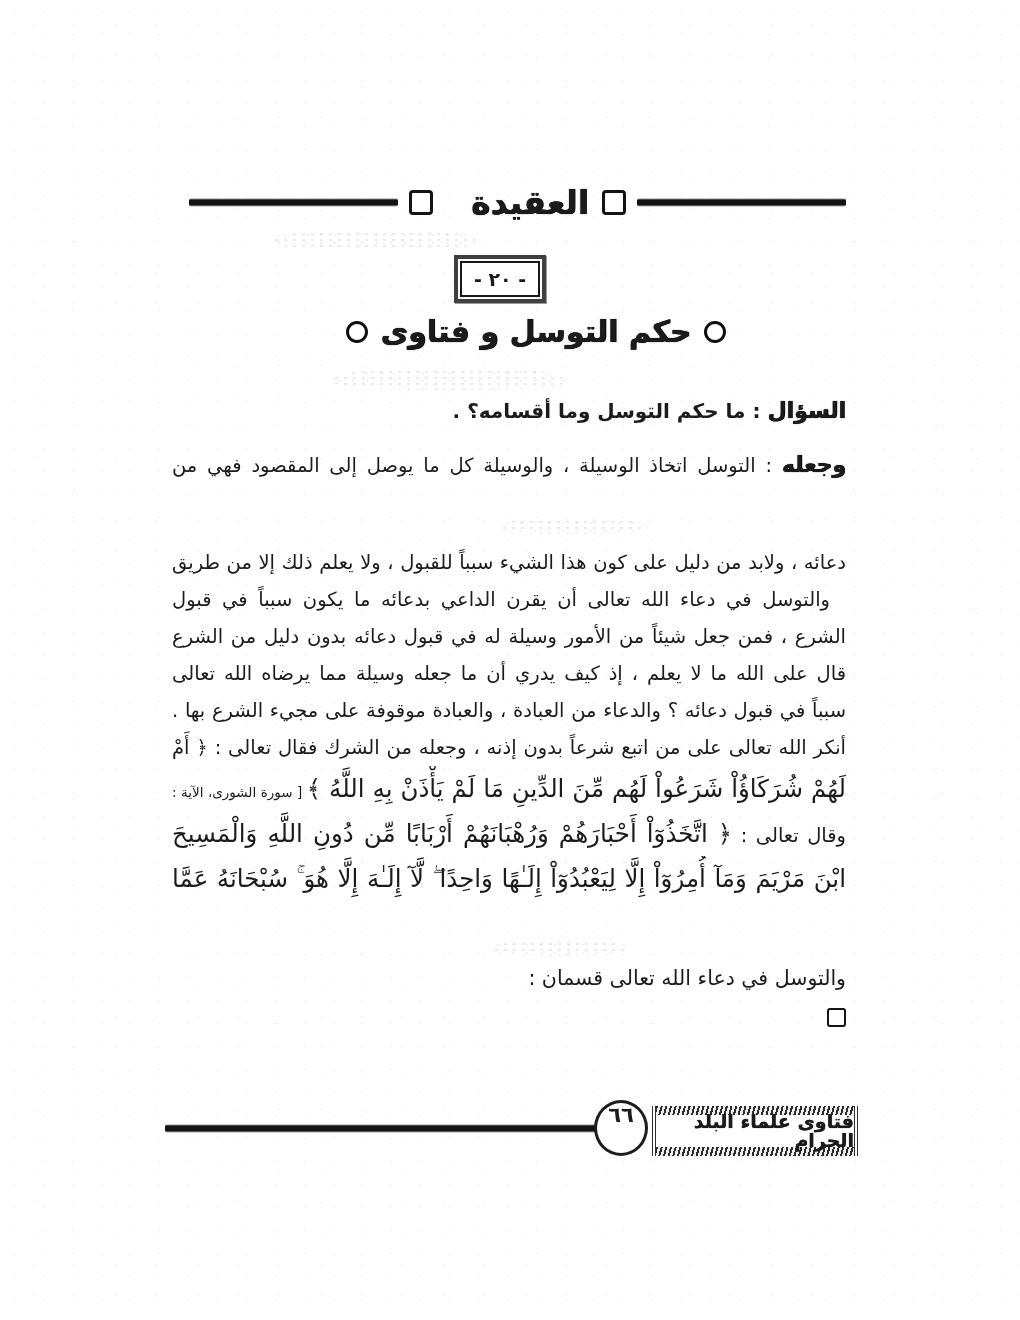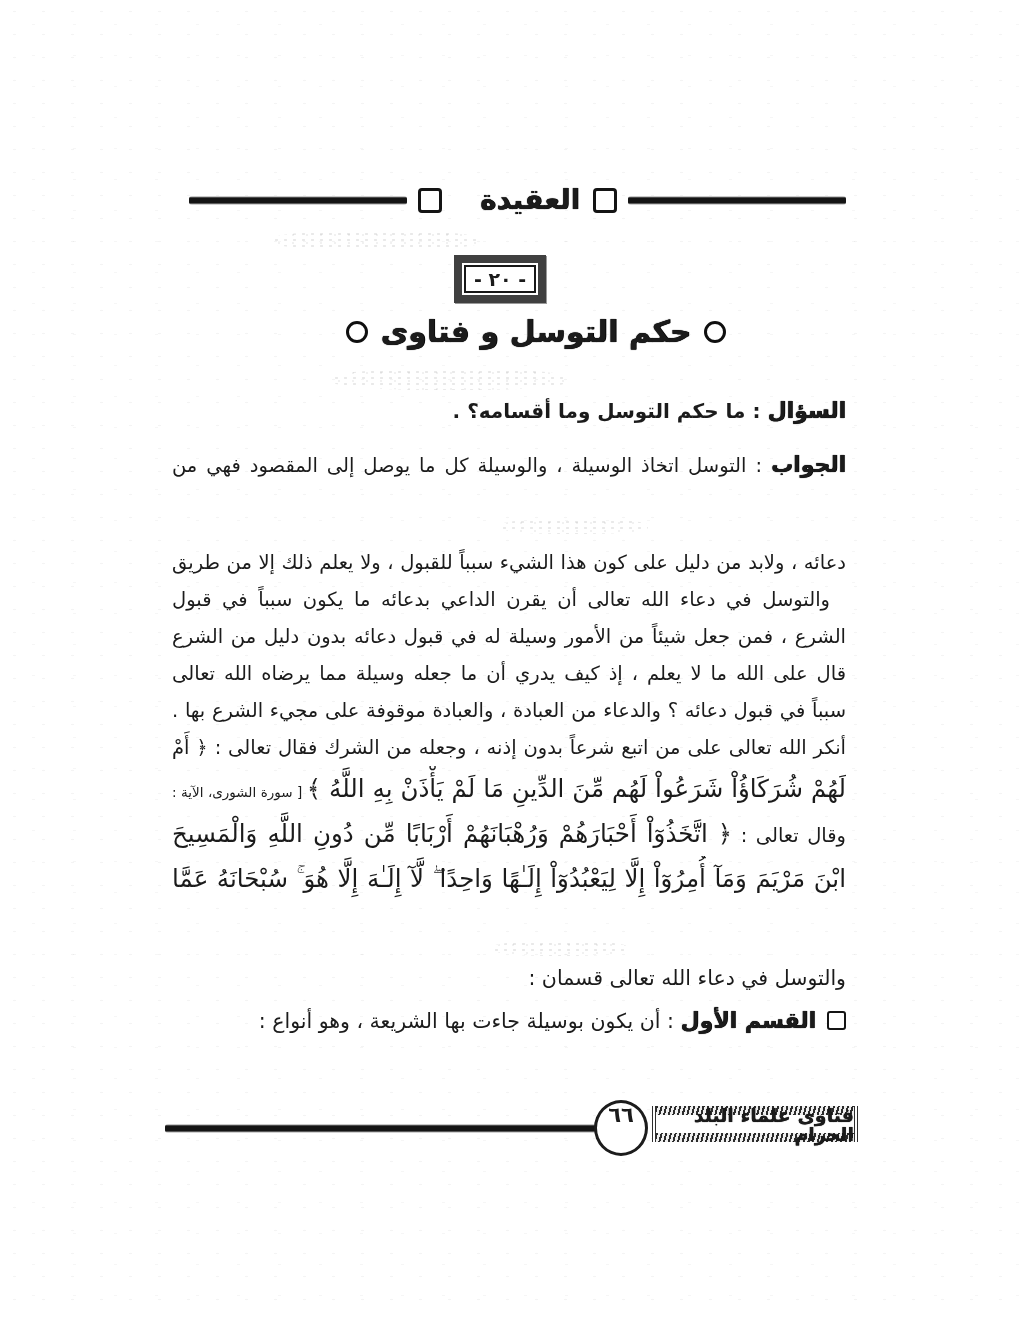--- a/index.html
+++ b/index.html
@@ -23,26 +23,26 @@
   .rule{
     height:9px;border-radius:3px;
     background:linear-gradient(180deg,#c9c9c9 0 1px,#4a4a4a 1px 2px,#141414 2px 7px,#5a5a5a 7px 8px,#d2d2d2 8px 9px);
   }
 
   
   .header{position:absolute;left:189px;right:174px;top:186px;display:flex;align-items:center;gap:11px;}
   .header .rule{flex:1;}
   .hsq{width:18px;height:19px;border:3px solid #141414;border-radius:4px;background:#fff;flex:0 0 auto;}
   .htitle{
-    font-size:28px;font-weight:bold;line-height:1;padding:0 2px;
+    font-size:33px;font-weight:bold;line-height:1;padding:0 2px;
     text-shadow:0 0 1px #000, 0.5px 0 0 #000;white-space:nowrap;margin-left:25px;
   }
 
   
-  .chapbox{position:absolute;left:454px;top:255px;width:92px;height:48px;border:8px solid #404040;background:#fff;box-sizing:border-box;box-shadow:1px 1px 0 #9a9a9a;}
+  .chapbox{position:absolute;left:454px;top:255px;width:92px;height:48px;border:4px solid #404040;background:#fff;box-sizing:border-box;box-shadow:1px 1px 0 #9a9a9a;}
   .chapbox .inner{position:absolute;inset:2px;border:2px solid #181818;display:flex;align-items:center;justify-content:center;font-size:19px;font-weight:bold;letter-spacing:3px;}
 
   
   .ctitle{position:absolute;left:350px;top:314px;width:372px;display:flex;align-items:center;justify-content:center;gap:13px;}
   .circ{width:16px;height:16px;border:3.5px solid #0f0f0f;border-radius:50%;background:#fff;flex:0 0 auto;}
   .ctext{font-size:30px;font-weight:bold;white-space:nowrap;line-height:1.2;
     text-shadow:0 0 1px #000, 0.6px 0.3px 0 #000;}
 
   
   .question{position:absolute;right:174px;top:398px;font-size:20px;font-weight:bold;white-space:nowrap;margin-left:8px;}
@@ -62,27 +62,27 @@
   
   .divintro{position:absolute;right:174px;top:966px;font-size:20.5px;white-space:nowrap;}
   .division{position:absolute;left:172px;right:174px;top:1008px;display:flex;align-items:center;gap:11px;}
   .bsq{width:15px;height:15px;border:2.5px solid #141414;border-radius:3px;background:#fff;flex:0 0 auto;}
   .division .txt{font-size:20.5px;white-space:nowrap;}
 
   
   .f-rule{position:absolute;left:165px;top:1124px;width:437px;}
   .f-circle{position:absolute;left:594px;top:1100px;width:54px;height:56px;border:3px solid #1c1c1c;border-radius:50%;background:#fff;box-sizing:border-box;display:flex;justify-content:center;font-size:21px;font-weight:bold;}
   .f-box{
-    position:absolute;left:652px;top:1106px;width:206px;height:36px;box-sizing:border-box;background:#fff;
+    position:absolute;left:652px;top:1106px;width:206px;height:50px;box-sizing:border-box;background:#fff;
     border-left:4px double #2e2e2e;border-right:4px double #2e2e2e;
     background-image:
       repeating-linear-gradient(105deg,#2c2c2c 0 2px,#efefef 2px 4.5px),
       repeating-linear-gradient(105deg,#2c2c2c 0 2px,#efefef 2px 4.5px);
     background-size:100% 9px,100% 9px;background-position:top,bottom;background-repeat:no-repeat;
-    display:flex;align-items:flex-start;justify-content:center;
+    display:flex;align-items:center;justify-content:center;
   }
   .f-box .txt{font-size:19px;font-weight:bold;text-shadow:0 0 0.8px #000;line-height:1;}
 
   
   .smudge{
     position:absolute;opacity:0.55;filter:blur(0.7px);border-radius:40%;
     background-image:
       radial-gradient(rgba(0,0,0,0.16) 1.2px, transparent 1.7px),
       radial-gradient(rgba(0,0,0,0.10) 1px, transparent 1.5px);
     background-size:9px 6px,14px 8px;
@@ -114,40 +114,39 @@
     <div class="circ"></div>
     <div class="ctext">حكم التوسل و فتاوى</div>
     <div class="circ"></div>
   </div>
 
   <div class="question">
     <span class="lead">السؤال</span><span> :  ما حكم التوسل وما أقسامه؟ .</span>
   </div>
 
   <div class="tblock answer">
-      <div class="tline jfy"><span class="lead">الجواب</span><span> :  التوسل اتخاذ الوسيلة ، والوسيلة كل ما يوصل إلى المقصود فهي من الوصل</span></div>
+      <div class="tline jfy"><span class="lead">وجعله</span><span> :  التوسل اتخاذ الوسيلة ، والوسيلة كل ما يوصل إلى المقصود فهي من الوصل</span></div>
     </div>
 
   <div class="tblock bodypara">
       <div class="tline jfy"><span>دعائه ، ولابد من دليل على كون هذا الشيء سبباً للقبول ، ولا يعلم ذلك إلا من طريق</span></div>
       <div class="tline jfy" style="padding-left: 0px; padding-right: 16px;"><span>والتوسل في دعاء الله تعالى أن يقرن الداعي بدعائه ما يكون سبباً في قبول</span></div>
       <div class="tline jfy"><span>الشرع ، فمن جعل شيئاً من الأمور وسيلة له في قبول دعائه بدون دليل من الشرع فقد</span></div>
       <div class="tline jfy"><span>قال على الله ما لا يعلم ، إذ كيف يدري أن ما جعله وسيلة مما يرضاه الله تعالى ويكون</span></div>
       <div class="tline jfy"><span>سبباً في قبول دعائه ؟ والدعاء من العبادة ، والعبادة موقوفة على مجيء الشرع بها . وقد</span></div>
       <div class="tline jfy"><span>أنكر الله تعالى على من اتبع شرعاً بدون إذنه ، وجعله من الشرك فقال تعالى : ﴿ أَمْ</span></div>
       <div class="tline quran jfy"><span class="q">لَهُمْ شُرَكَاؤُاْ شَرَعُواْ لَهُم مِّنَ الدِّينِ مَا لَمْ يَأْذَنْ بِهِ اللَّهُ ﴾</span><span class="cite"> [ سورة الشورى، الآية : ٢١ ]</span></div>
       <div class="tline quran jfy"><span>وقال تعالى : </span><span class="q">﴿ اتَّخَذُوٓاْ أَحْبَارَهُمْ وَرُهْبَانَهُمْ أَرْبَابًا مِّن دُونِ اللَّهِ وَالْمَسِيحَ</span></div>
       <div class="tline quran jfy"><span class="q">ابْنَ مَرْيَمَ وَمَآ أُمِرُوٓاْ إِلَّا لِيَعْبُدُوٓاْ إِلَـٰهًا وَاحِدًا ۖ لَّآ إِلَـٰهَ إِلَّا هُوَ ۚ سُبْحَانَهُ عَمَّا</span></div>
     </div>
 
   <div class="divintro">والتوسل في دعاء الله تعالى قسمان :</div>
 
   <div class="division">
     <div class="bsq"></div>
-    <div class="txt"><span class="lead">القسم الأول</span><span> : أن يكون بوسيلة جاءت بها الشريعة ، وهو أنواع :</span></div>
   </div>
 
   <div class="rule f-rule"></div>
   <div class="f-circle">
     <span>٦٦</span>
   </div>
   <div class="f-box">
     <span class="txt">فتاوى علماء البلد الحرام</span>
   </div>
 

